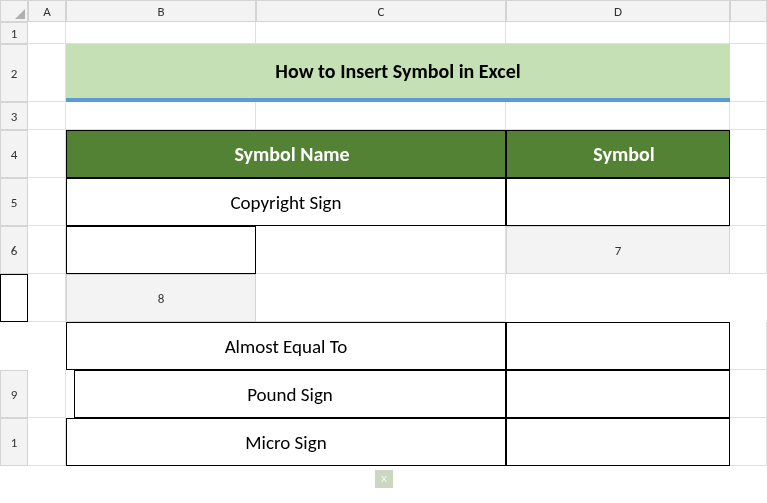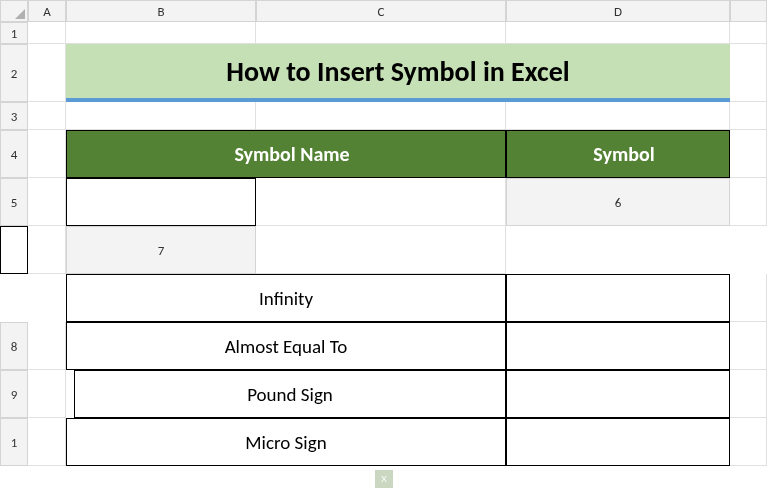--- a/index.html
+++ b/index.html
@@ -56,21 +56,21 @@
       background: #fff;
     }
     .title-banner {
       grid-column: 3 / 6;
       grid-row: 3;
       background: #c5e0b4;
       border-bottom: 4px solid #5b9bd5;
       display: flex;
       align-items: center;
       justify-content: center;
-      font-size: 28px;
+      font-size: 20px;
       font-weight: bold;
       color: #000;
     }
     .tbl-header {
       background: #548235;
       color: #fff;
       font-weight: bold;
       font-size: 20px;
       border: 1px solid #000;
       display: flex;
@@ -151,31 +151,31 @@
   <div class="cell"></div>
 
   <div class="hdr-cell">4</div>
   <div class="cell"></div>
   <div class="tbl-header" style="grid-column: 3 / 5;">Symbol Name</div>
   <div class="tbl-header">Symbol</div>
   <div class="cell"></div>
 
   <div class="hdr-cell">5</div>
   <div class="cell"></div>
+  <div class="tbl-cell" style="grid-column: 3 / 5;">Copyright Sign</div>
   <div class="tbl-cell"></div>
   <div class="cell"></div>
 
   <div class="hdr-cell">6</div>
   <div class="cell"></div>
   <div class="tbl-cell"></div>
   <div class="cell"></div>
 
   <div class="hdr-cell">7</div>
   <div class="cell"></div>
-  <div class="tbl-cell" style="grid-column: 3 / 5;">Infinity</div>
   <div class="tbl-cell"></div>
   <div class="cell"></div>
 
   <div class="hdr-cell">8</div>
   <div class="cell"></div>
   <div class="tbl-cell" style="grid-column: 3 / 5;">Almost Equal To</div>
   <div class="tbl-cell"></div>
   <div class="cell"></div>
 
   <div class="hdr-cell">9</div>

